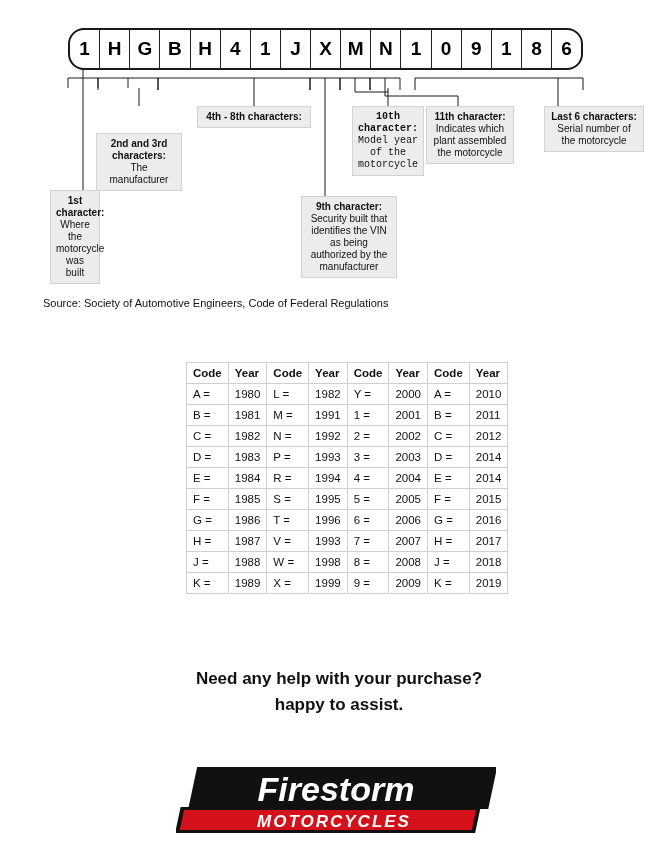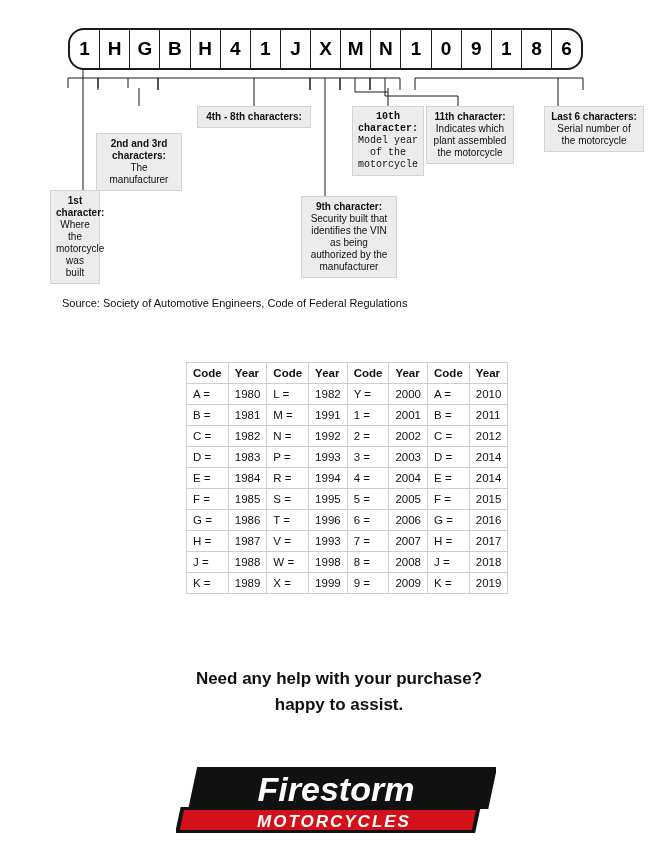--- a/index.html
+++ b/index.html
@@ -75,21 +75,21 @@
   .c-2nd3rd   { left: 96px;  top: 106px; width: 86px; margin-top: 27px; }
   .c-4th8th   { left: 197px; top: 106px; width: 114px; }
   .c-9th      { left: 301px; top: 196px; width: 96px; }
   .c-10th     { left: 352px; top: 106px; width: 72px; font-family: Liberation Mono, monospace; }
   .c-11th     { left: 426px; top: 106px; width: 88px; }
   .c-last6    { left: 508px; top: 106px; width: 100px; margin-left: 36px; }
 
   
   .source-note {
     position: absolute;
-    left: 62px;
+    left: 43px;
     top: 297px;
     font-size: 11px;
     color: #111111;
   }
 
   
   .code-table {
     position: absolute;
     left: 186px;
     top: 362px;

